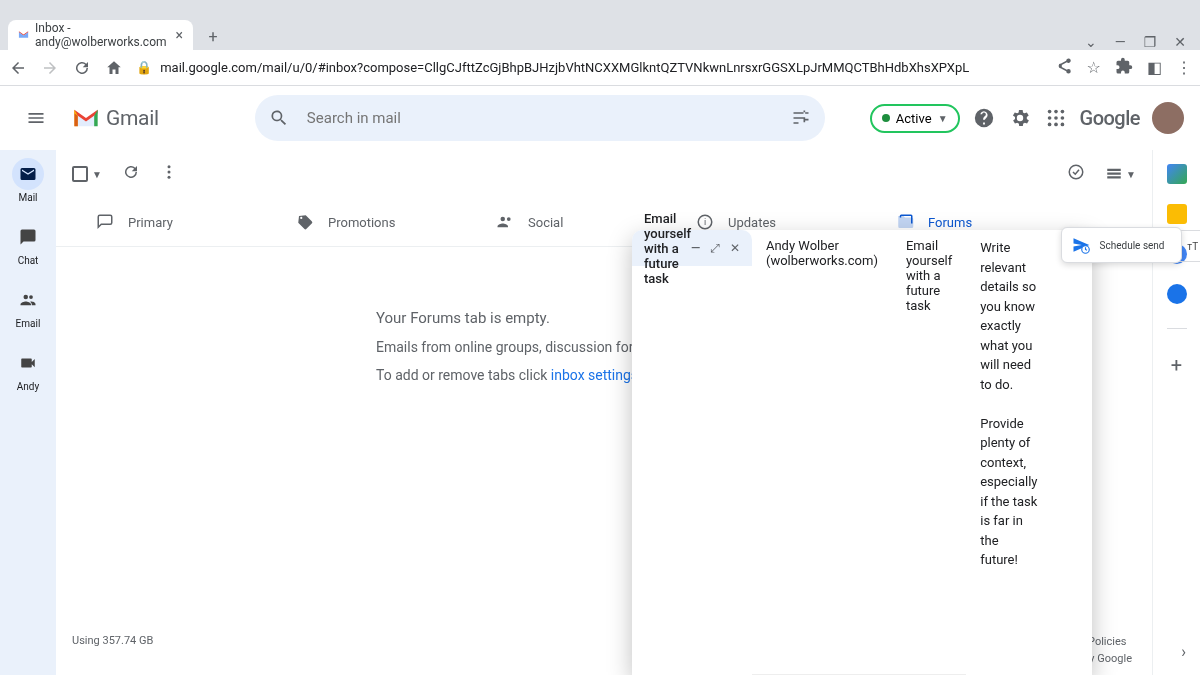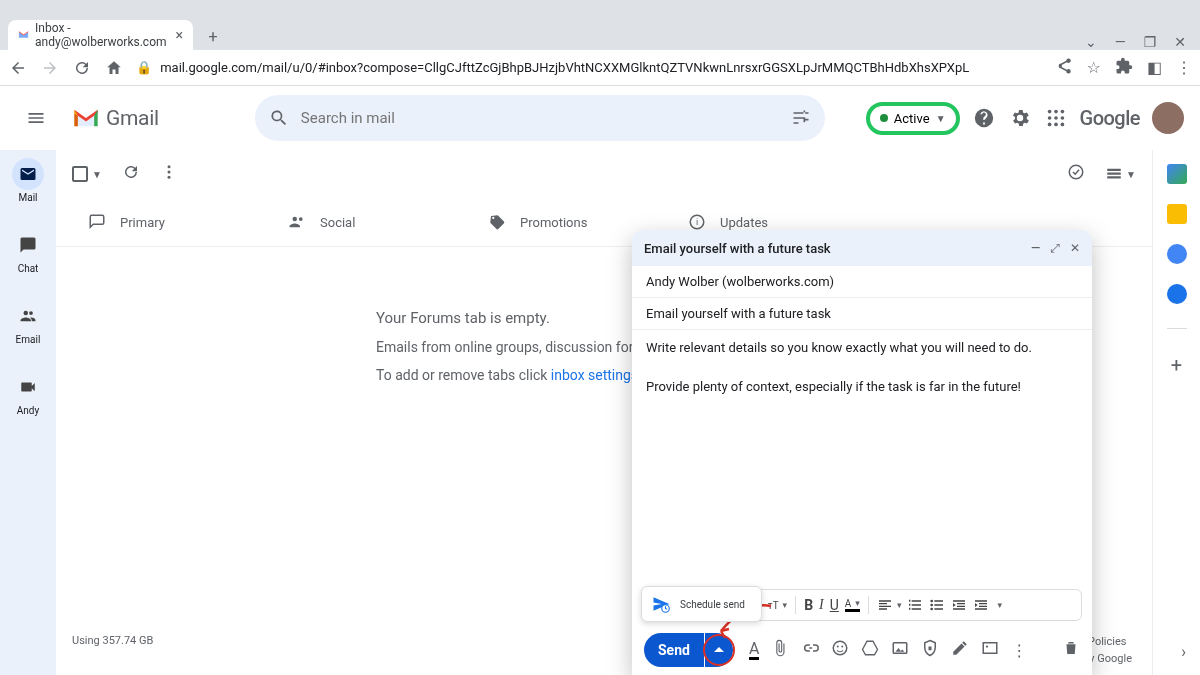--- a/index.html
+++ b/index.html
@@ -18,46 +18,46 @@
 .addr-field { flex: 1; display: flex; align-items: center; gap: 8px; font-size: 13px; color: #202124; }
 .addr-field .lock { color: #5f6368; }
 .addr-right { display: flex; gap: 14px; color: #5f6368; align-items: center; }
 
 
 .gmail-header { height: 64px; display: flex; align-items: center; padding: 0 16px; gap: 16px; }
 .menu-btn { width: 40px; height: 40px; display: flex; align-items: center; justify-content: center; }
 .menu-btn svg { width: 20px; height: 20px; fill: #5f6368; }
 .gmail-logo { display: flex; align-items: center; gap: 6px; font-size: 21px; color: #5f6368; letter-spacing: -0.3px; }
 .gmail-logo-m { width: 28px; height: 22px; }
-.search-bar { flex: 0 0 570px; height: 46px; background: #eaf1fb; border-radius: 24px; display: flex; align-items: center; padding: 0 14px; gap: 12px; margin-left: 80px; }
+.search-bar { flex: 0 0 570px; height: 46px; background: #eaf1fb; border-radius: 24px; display: flex; align-items: center; padding: 0 14px; gap: 18px; margin-left: 80px; }
 .search-bar input { flex: 1; border: none; background: transparent; font-size: 15px; outline: none; }
 .header-right { margin-left: auto; display: flex; align-items: center; gap: 12px; }
-.status-chip { border: 4px solid #22c55e; border-radius: 18px; padding: 5px 10px; display: flex; align-items: center; gap: 6px; font-size: 13px; }
+.status-chip { border: 2px solid #22c55e; border-radius: 18px; padding: 5px 10px; display: flex; align-items: center; gap: 6px; font-size: 13px; }
 .dot-green { width: 8px; height: 8px; background: #1e8e3e; border-radius: 50%; }
 .hdr-icon { width: 24px; height: 24px; color: #5f6368; display:flex; align-items:center; justify-content:center;}
 .hdr-icon svg { width: 22px; height: 22px; fill: currentColor; }
 .google-brand { font-size: 20px; color: #5f6368; font-weight: 500; letter-spacing: -0.5px; }
 .avatar { width: 32px; height: 32px; border-radius: 50%; background: #8d6e63; }
 
 
 .main-row { flex: 1; display: flex; overflow: hidden; }
-.left-rail { width: 56px; background: #eaf1fb; display: flex; flex-direction: column; align-items: center; padding-top: 8px; gap: 26px; }
+.left-rail { width: 56px; background: #eaf1fb; display: flex; flex-direction: column; align-items: center; padding-top: 8px; gap: 18px; }
 .rail-item { display: flex; flex-direction: column; align-items: center; gap: 2px; font-size: 10px; color: #202124; cursor: pointer; }
 .rail-icon { width: 32px; height: 32px; border-radius: 16px; display: flex; align-items: center; justify-content: center; color: #444; }
 .rail-icon svg { width: 18px; height: 18px; fill: currentColor; }
 .rail-item.active .rail-icon { background: #d3e3fd; color: #041e49; }
 
 .content-col { flex: 1; display: flex; flex-direction: column; background: #fff; border-radius: 16px 0 0 0; position: relative; margin-top: 0; }
 
 .toolbar-row { height: 48px; display: flex; align-items: center; padding: 0 16px; gap: 20px; color: #5f6368; }
 .toolbar-row .sel { width: 16px; height: 16px; border: 2px solid #5f6368; border-radius: 2px; }
 .toolbar-row svg { width: 18px; height: 18px; fill: #5f6368; }
 .toolbar-right { margin-left: auto; display: flex; gap: 20px; align-items:center;}
 
-.cat-tabs { display: flex; border-bottom: 1px solid #eceff1; padding: 0 20px; }
+.cat-tabs { display: flex; border-bottom: 1px solid #eceff1; padding: 0 28px; }
 .cat-tab { flex: 0 0 200px; height: 48px; display: flex; align-items: center; gap: 14px; padding: 0 12px; font-size: 13px; color: #5f6368; cursor: pointer; position: relative; }
 .cat-tab svg { width: 18px; height: 18px; fill: currentColor; }
 .cat-tab.active { color: #0b57d0; }
 .cat-tab.active::after { content: ''; position: absolute; left: 0; right: 0; bottom: -1px; height: 3px; background: #0b57d0; border-radius: 3px 3px 0 0; }
 
 .empty-state { padding: 56px 0 0 320px; font-size: 14px; color: #5f6368; line-height: 2; }
 .empty-state .title { font-size: 15px; color: #5f6368; }
 .empty-state a { color: #1a73e8; text-decoration: none; }
 
 .footer { position: absolute; bottom: 8px; left: 16px; right: 20px; font-size: 11px; color: #5f6368; display: flex; }
@@ -65,21 +65,21 @@
 .footer .policies div { line-height: 1.5; }
 
 
 .right-sidebar { width: 48px; background: #fff; border-left: 1px solid #eceff1; display: flex; flex-direction: column; align-items: center; padding-top: 14px; gap: 20px; }
 .side-app { width: 20px; height: 20px; border-radius: 3px; }
 .side-sep { width: 20px; height: 1px; background: #dadce0; margin: 4px 0; }
 .side-plus { font-size: 20px; color: #5f6368; }
 .side-expand { position:absolute; bottom:14px; right:14px; color:#5f6368;}
 
 
-.compose { position: absolute; right: 60px; bottom: 0; width: 460px; height: 445px; background: #fff; border-radius: 10px 10px 0 0; box-shadow: 0 8px 24px rgba(0,0,0,0.25); display: flex; flex-direction: column; overflow: visible; }
+.compose { position: absolute; right: 60px; bottom: 0; width: 460px; height: 445px; background: #fff; border-radius: 10px 10px 0 0; box-shadow: 0 8px 24px rgba(0,0,0,0.25); display: flex; flex-direction: row; overflow: visible; }
 .compose-hdr { background: #eaf1fb; height: 36px; border-radius: 10px 10px 0 0; display: flex; align-items: center; padding: 0 12px; font-size: 13px; color: #202124; font-weight: 500; }
 .compose-hdr .ctrls { margin-left: auto; display: flex; gap: 10px; color: #5f6368; font-size: 12px; }
 .compose-row { padding: 8px 14px; font-size: 13px; color: #202124; border-bottom: 1px solid #eee; }
 .compose-body { flex: 1; padding: 8px 14px; font-size: 13px; color: #202124; line-height: 1.5; }
 .format-bar { border: 1px solid #dadce0; border-radius: 6px; margin: 0 10px 4px 10px; height: 32px; display: flex; align-items: center; gap: 6px; padding: 0 6px; color: #444; position:relative; }
 .format-bar span { font-size: 10px; display:flex; align-items:center; gap:2px;}
 .format-bar .bold { font-weight: 700; font-size: 14px;}
 .format-bar .italic { font-style: italic; font-size: 14px; font-family: serif;}
 .format-bar .ul { text-decoration: underline; font-size: 14px;}
 .format-bar svg { width: 16px; height: 16px; fill: #444; }
@@ -285,38 +285,45 @@
 
     <div class="cat-tabs">
       <div class="cat-tab">
           <svg viewBox="0 0 24 24">
             <path d="M19 3H5a2 2 0 0 0-2 2v14l4-4h12a2 2 0 0 0 2-2V5a2 2 0 0 0-2-2z" fill="none" stroke="currentColor" stroke-width="2"></path>
           </svg>
           <span>Primary</span>
         </div>
       <div class="cat-tab">
           <svg viewBox="0 0 24 24">
+            <path d="M21 11l-8-8-9 1-1 9 8 8a2 2 0 0 0 3 0l7-7a2 2 0 0 0 0-3zM7 8a1.5 1.5 0 1 1 0-3 1.5 1.5 0 0 1 0 3z"></path>
+          </svg>
+          <span>Promotions</span>
+        </div>
+      <div class="cat-tab">
+          <svg viewBox="0 0 24 24">
             <circle cx="9" cy="8" r="3"></circle>
             <circle cx="17" cy="8" r="2.5"></circle>
             <path d="M2 19v-1c0-2.7 4.7-4 7-4s7 1.3 7 4v1z"></path>
           </svg>
           <span>Social</span>
         </div>
       <div class="cat-tab">
           <svg viewBox="0 0 24 24">
-            <path d="M21 11l-8-8-9 1-1 9 8 8a2 2 0 0 0 3 0l7-7a2 2 0 0 0 0-3zM7 8a1.5 1.5 0 1 1 0-3 1.5 1.5 0 0 1 0 3z"></path>
-          </svg>
-          <span>Promotions</span>
-        </div>
-      <div class="cat-tab">
-          <svg viewBox="0 0 24 24">
             <circle cx="12" cy="12" r="9" fill="none" stroke="currentColor" stroke-width="2"></circle>
             <text x="12" y="16" text-anchor="middle" font-size="12" fill="currentColor">i</text>
           </svg>
           <span>Updates</span>
+        </div>
+      <div class="cat-tab active">
+          <svg viewBox="0 0 24 24">
+            <path d="M21 6h-9l-2-2H3v14a2 2 0 0 0 2 2h16a2 2 0 0 0 2-2V8a2 2 0 0 0-2-2z" fill="currentColor" opacity=".25"></path>
+            <path d="M20 2H7a2 2 0 0 0-2 2v2h2V4h13v10h2V4a2 2 0 0 0-2-2z"></path>
+          </svg>
+          <span>Forums</span>
         </div>
     </div>
 
     <div class="empty-state">
       <div class="title">Your Forums tab is empty.</div>
       <div>Emails from online groups, discussion forums and mailing</div>
       <div><span>To add or remove tabs click </span><a href="#">inbox settings</a><span>.</span></div>
     </div>
 
     <div class="footer">

